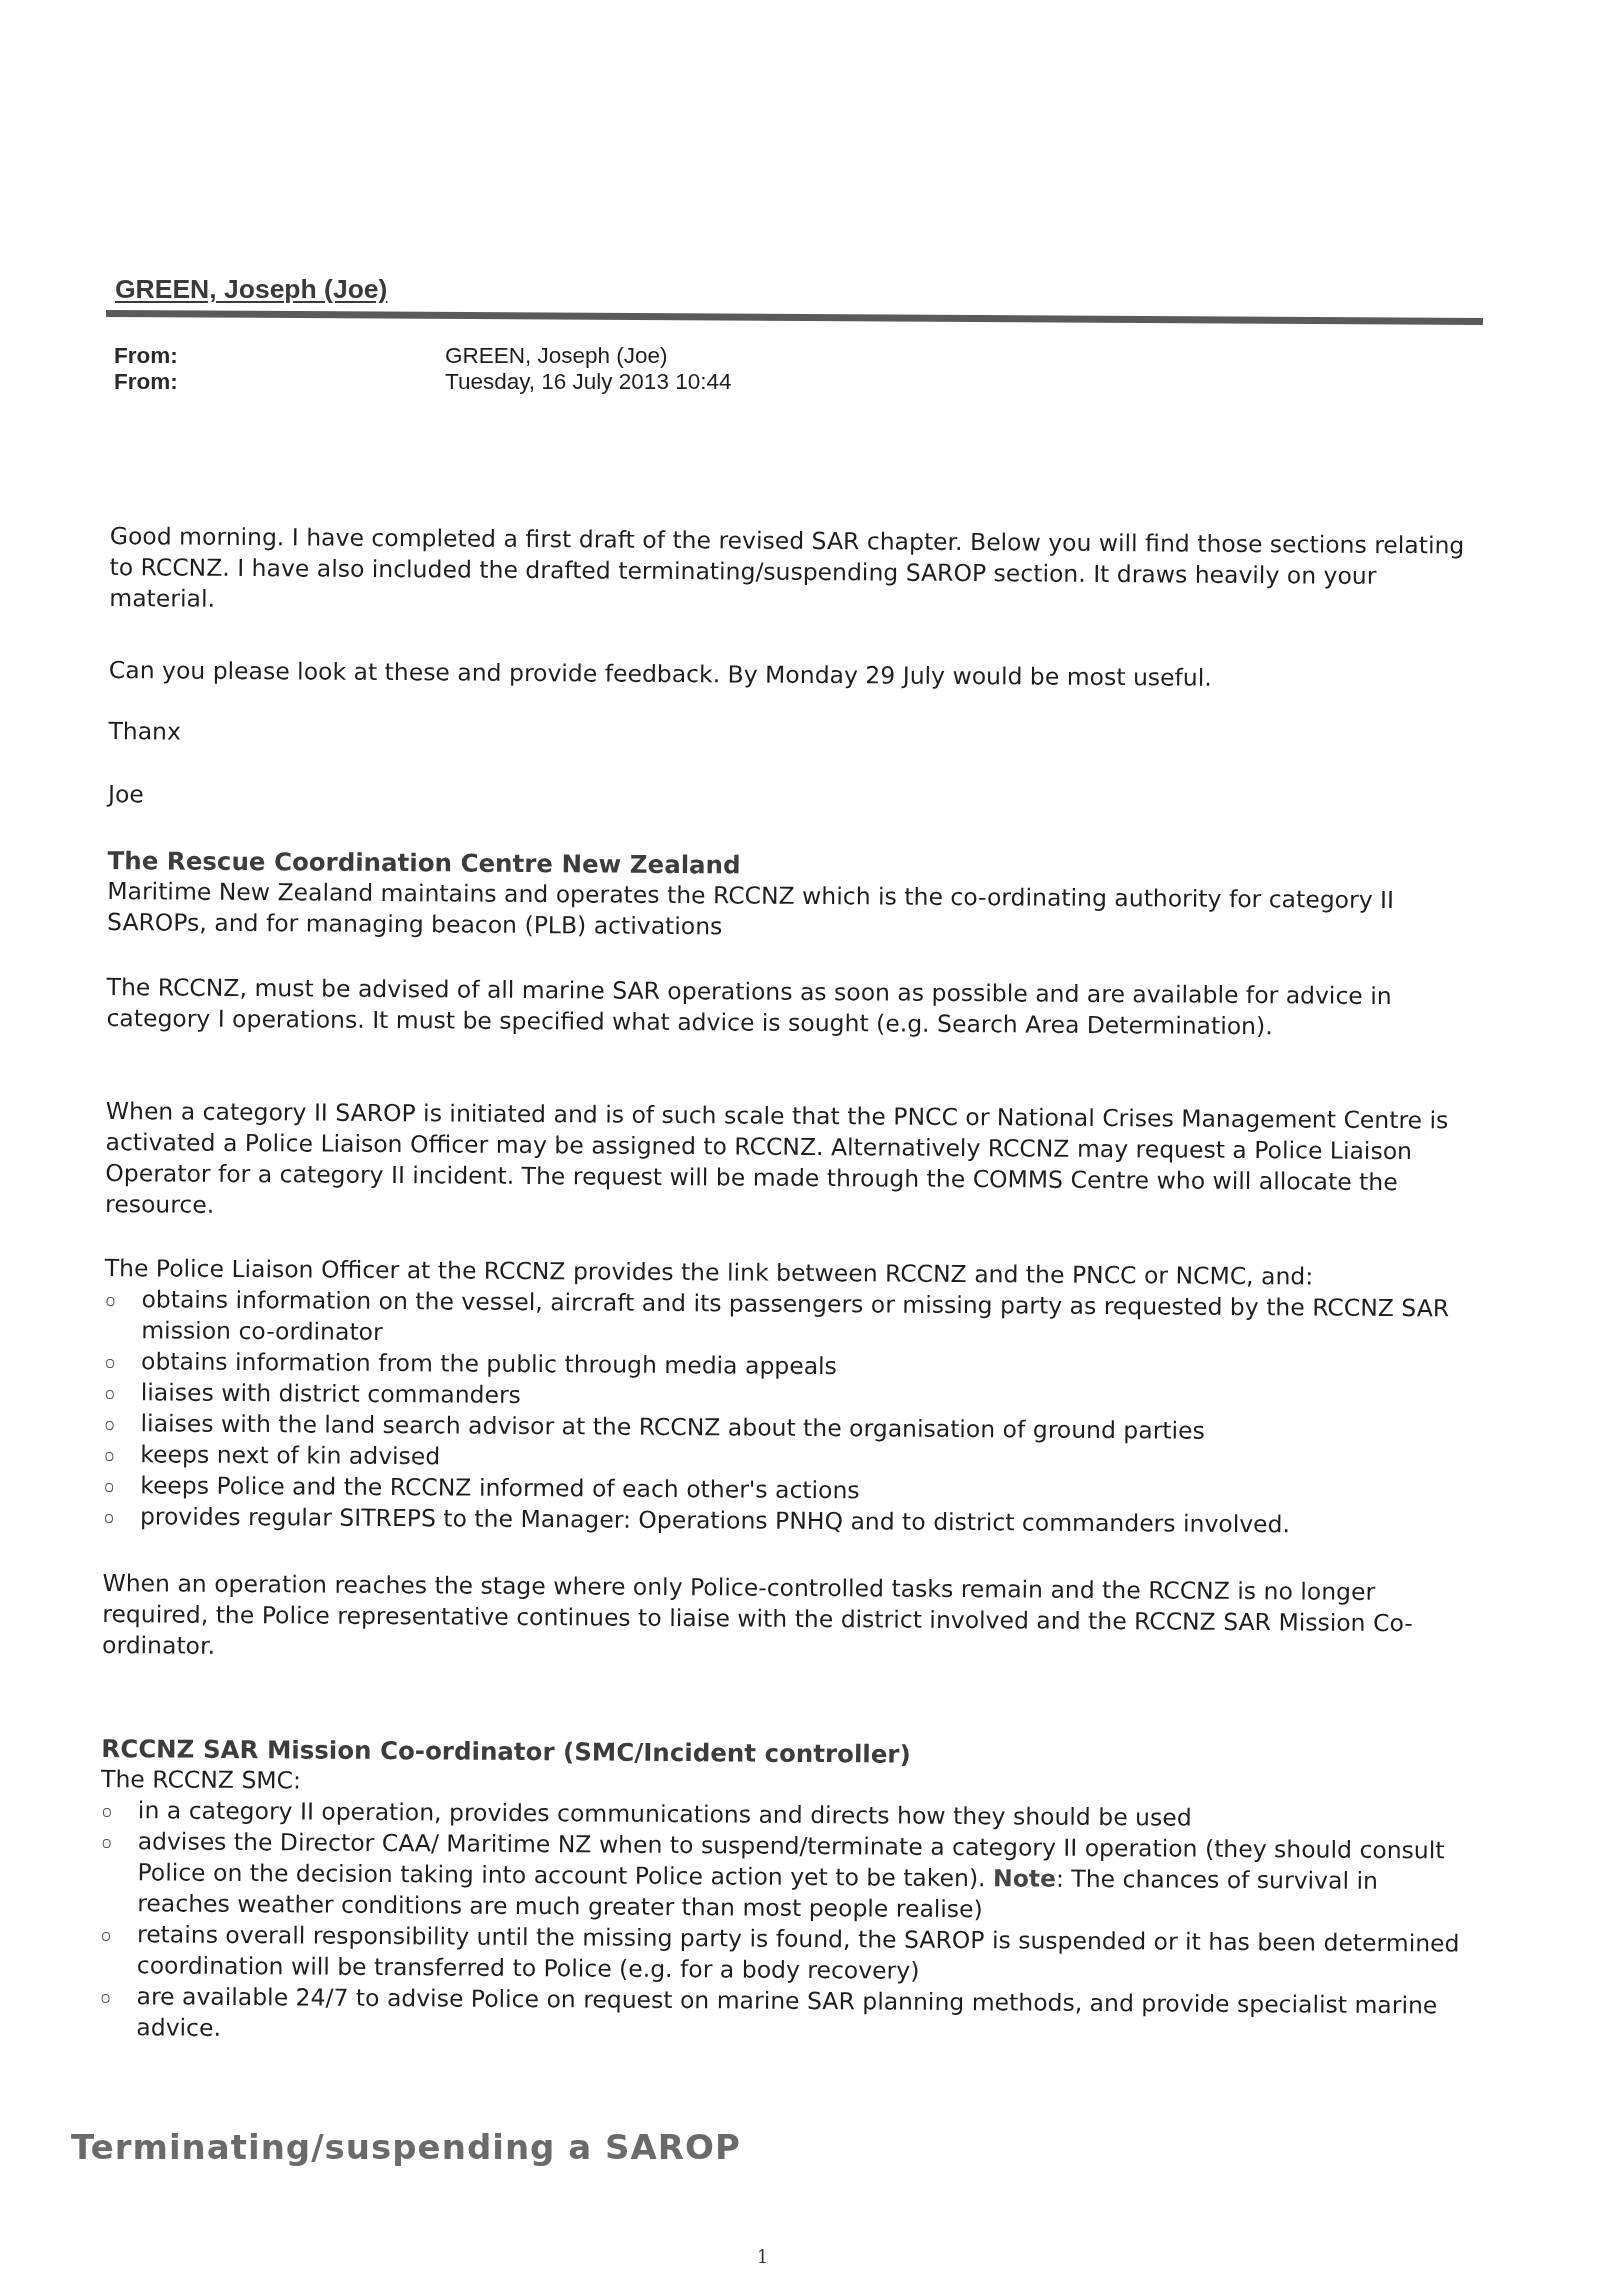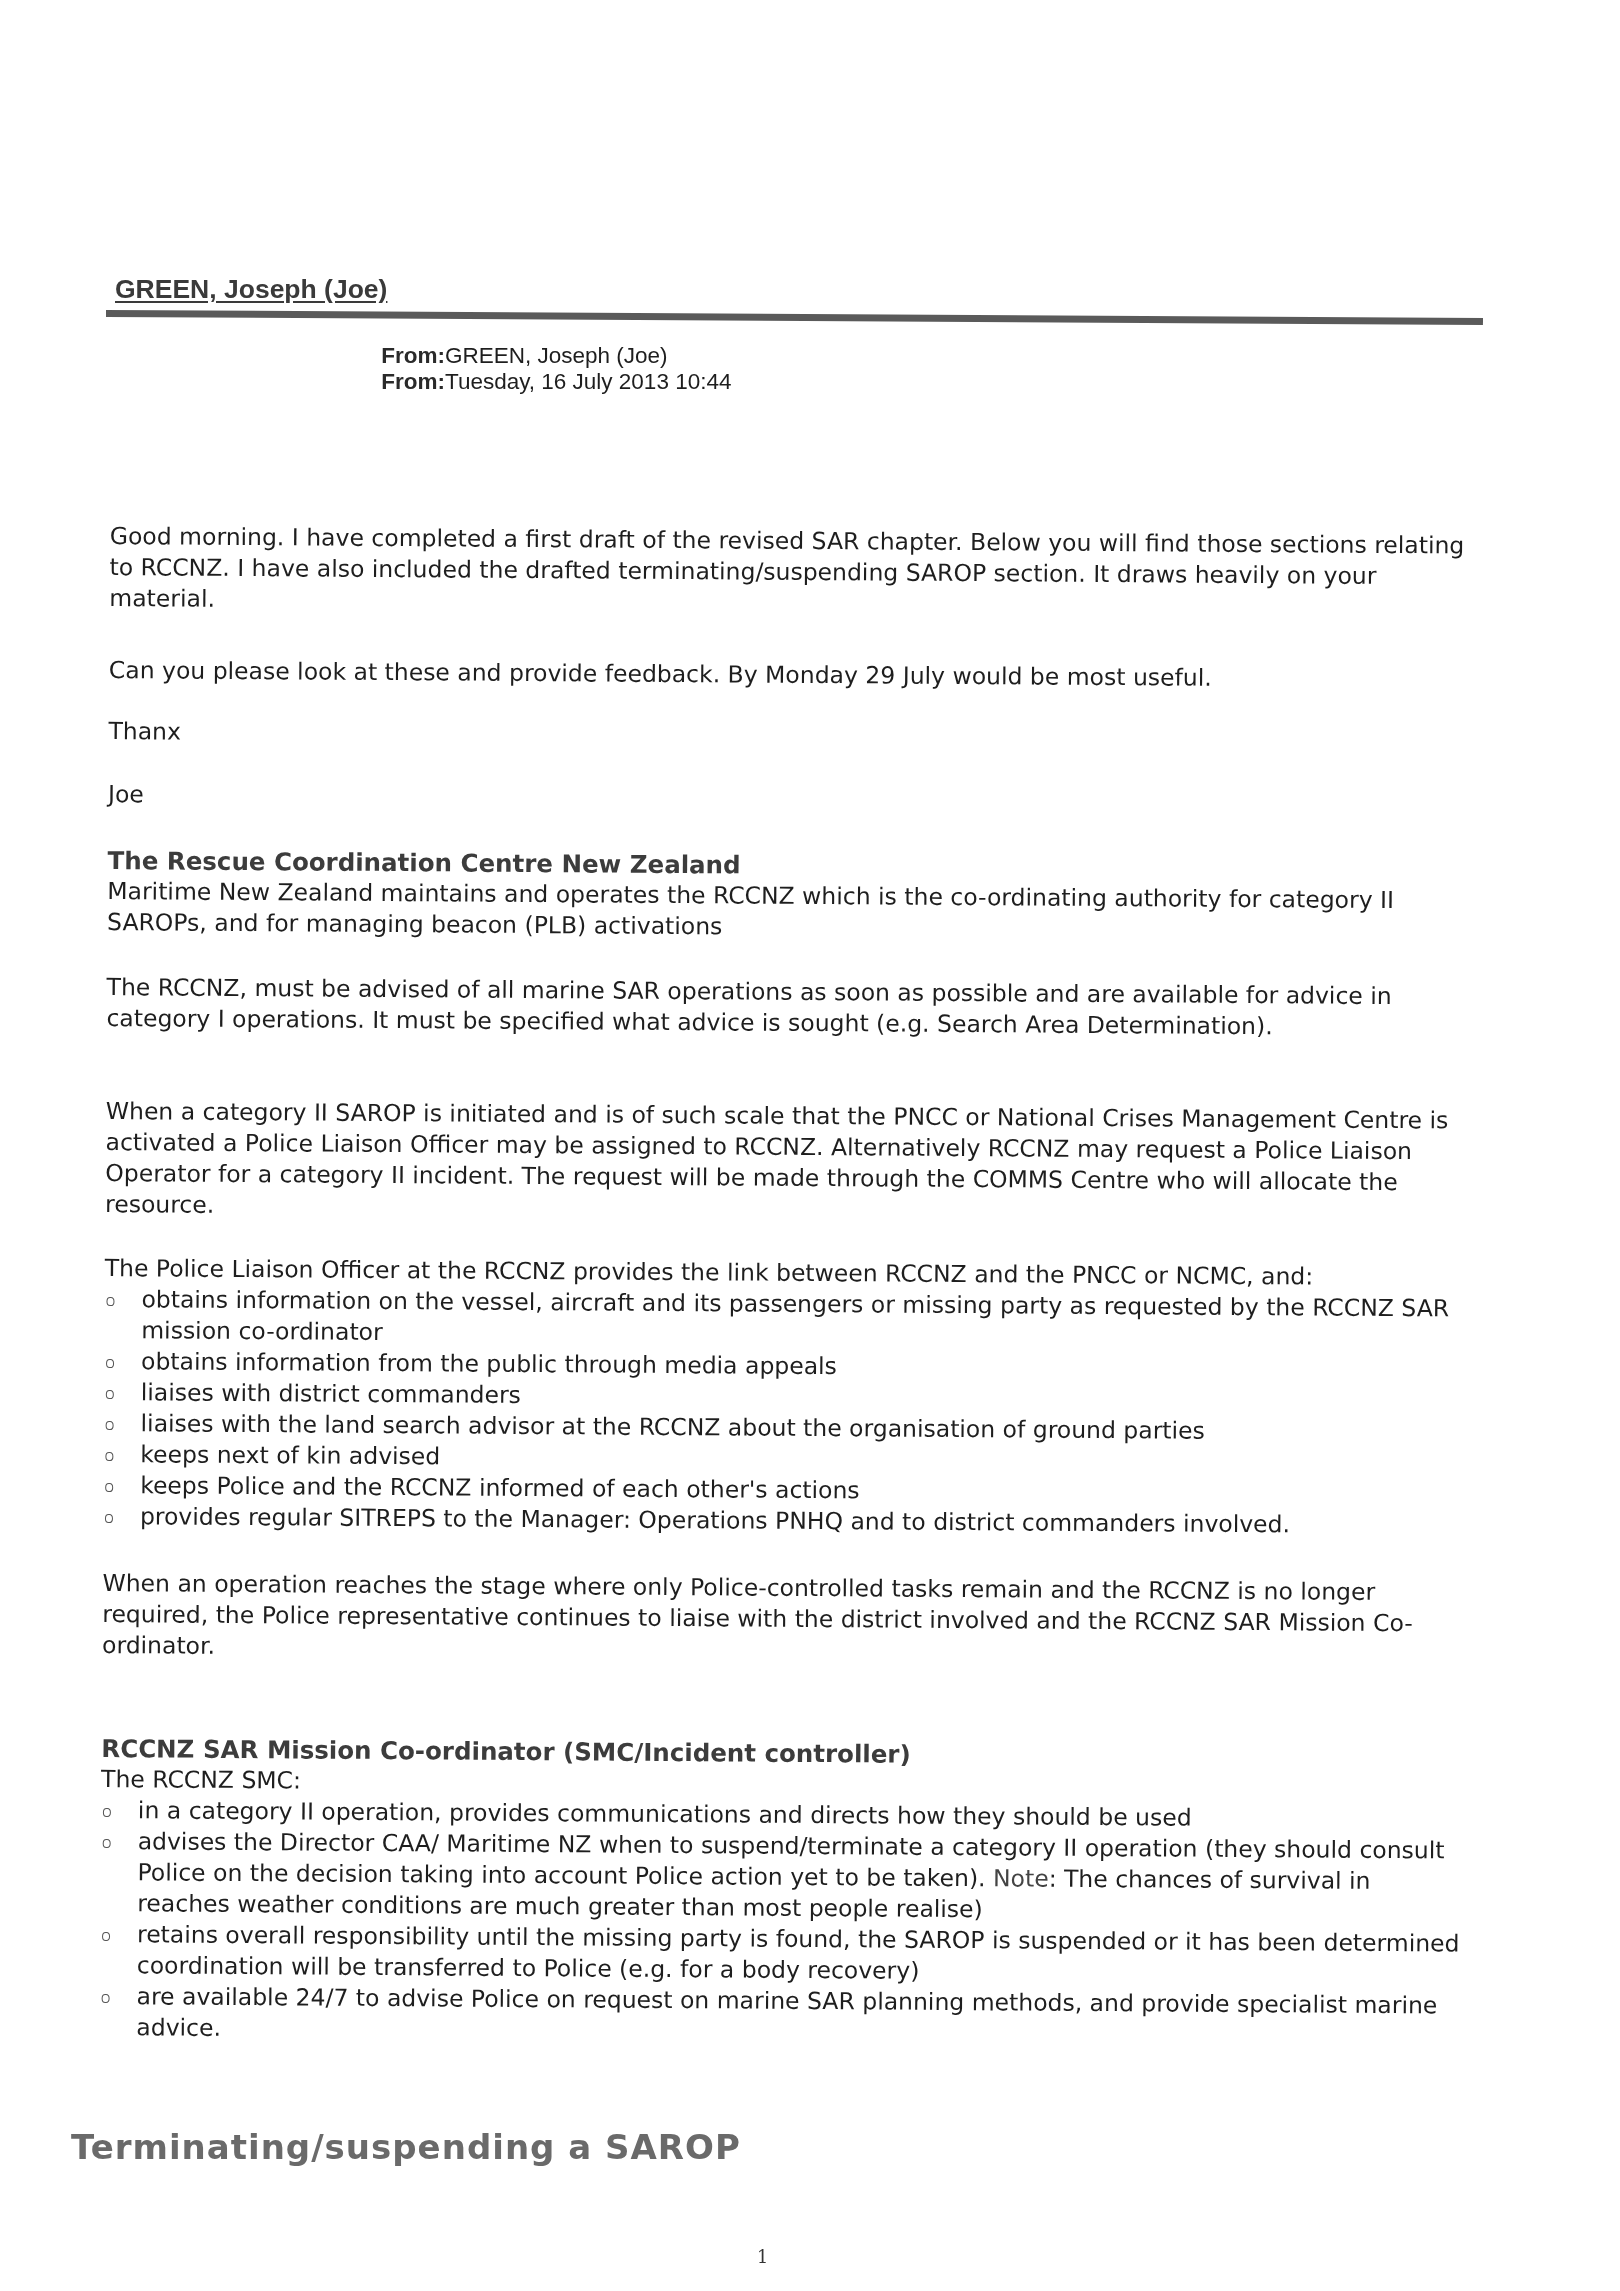--- a/index.html
+++ b/index.html
@@ -10,21 +10,21 @@
     .sender-title {
       position: absolute; left: 115px; top: 274px;
       font-family: "Liberation Sans", sans-serif; font-weight: bold; font-size: 26.5px;
       color: #3a3a3a; text-decoration: underline; text-underline-offset: 2.9px;
     }
     .header-rule {
       position: absolute; left: 106px; top: 310px; width: 1377px; height: 6.9px;
       background: #5a5a5a; transform: rotate(0.33deg); transform-origin: left center;
     }
     .meta-table { position: absolute; left: 114px; top: 343px; font-family: "Liberation Sans", sans-serif; font-size: 22.5px; }
-    .meta-row { display: flex; height: 25.5px; line-height: 25.5px; text-align: right; }
+    .meta-row { display: flex; height: 25.5px; line-height: 25.5px; }
     .meta-label { width: 331px; font-weight: bold; color: #2a2a2a; }
     .meta-value { color: #1e1e1e; }
     .meta-row.sent .meta-value { }
     .redaction { width: 376px; height: 29px; background: #2e2e2e; margin-top: -3.9px; }
     .meta-row.subject .meta-value { transform: rotate(0.35deg); transform-origin: left center; display: inline-block; }
 
     
     .body-text {
       position: absolute; left: 0; top: 0; width: 1620px;
       font-family: "DejaVu Sans", sans-serif; font-size: 23.5px; line-height: 31px; color: #1e1e1e;
@@ -34,21 +34,21 @@
     .para { margin: 0; }
     .heading {
       font-family: "DejaVu Sans", sans-serif; font-weight: bold; font-size: 24.5px; color: #3c3c3c; margin: 0;
     }
     ul.bullets { list-style: none; margin: 0; padding: 0; }
     ul.bullets li { position: relative; padding-left: 37px; }
     ul.bullets li::before {
       content: ""; position: absolute; left: 2px; top: 12.7px; width: 5.9px; height: 7.8px;
       border-radius: 50%; border: 1.5px solid #555;
     }
-    .note-strong { font-weight: normal; color: #444; }
+    .note-strong { font-weight: bold; color: #444; }
     .final-heading {
       position: absolute; left: 71px; top: 2127px;
       font-family: "DejaVu Sans", sans-serif; font-weight: bold; font-size: 34px; color: #6a6a6a;
       letter-spacing: 1px;
     }
     .page-number {
       position: absolute; left: 757px; top: 2247px;
       font-family: "DejaVu Serif", serif; font-size: 17.6px; color: #333;
     }
   </style>

